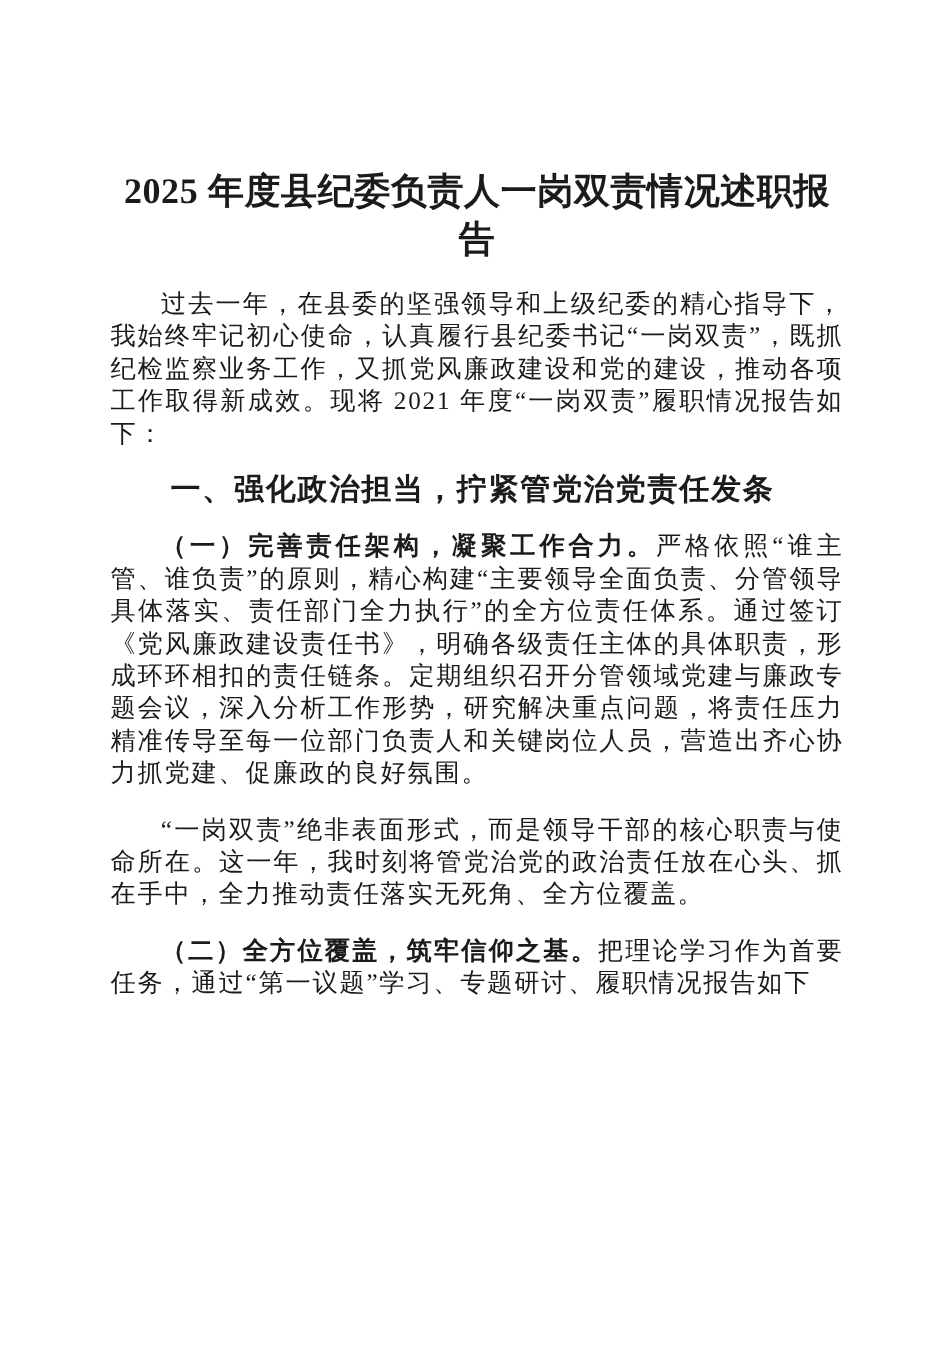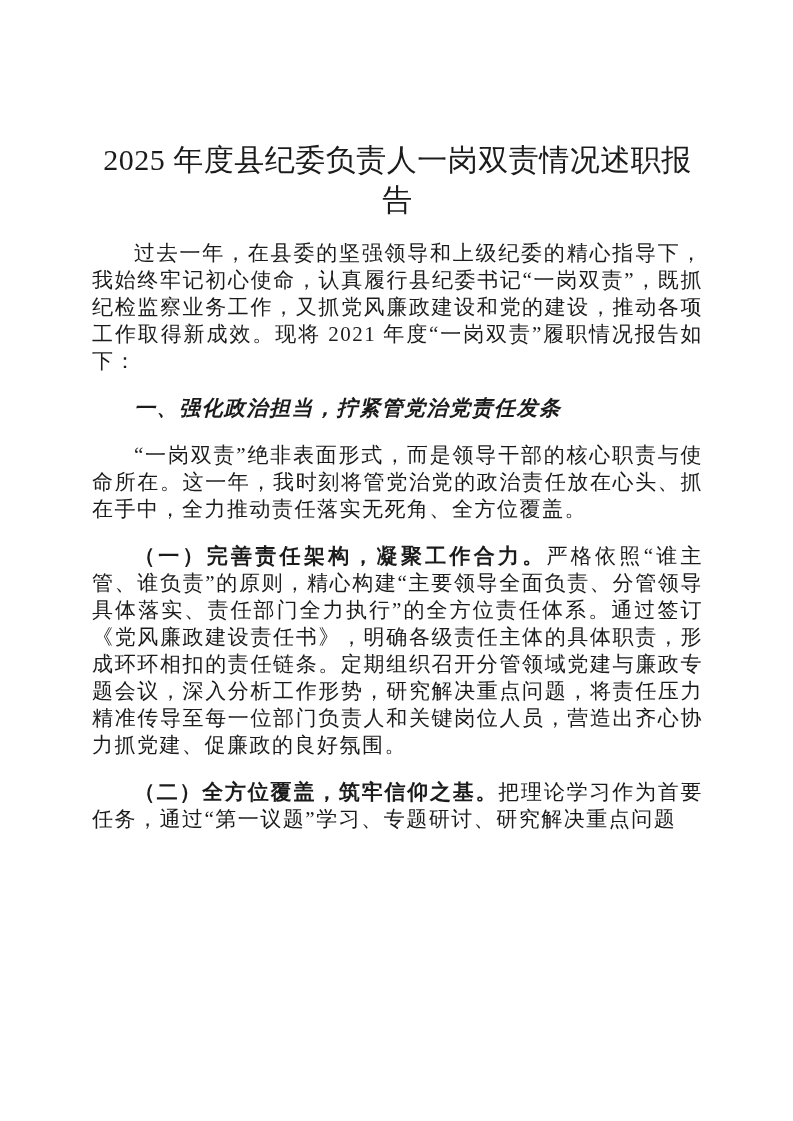--- a/index.html
+++ b/index.html
@@ -15,21 +15,21 @@
     padding: 140px 90px 0 92px;
     background: #ffffff;
     color: #1b1b1b;
     font-family: "Liberation Serif", "DejaVu Serif", serif;
     overflow: hidden;
   }
   .doc-title {
     margin: 0;
     font-size: 30px;
     line-height: 40px;
-    font-weight: 400;
+    font-weight: 700;
     text-align: center;
     letter-spacing: 0.5px;
   }
   .salutation {
     margin: 108px 0 0 0;
     font-size: 21px;
     line-height: 27px;
     letter-spacing: 1.5px;
     text-align: justify;
   }
@@ -37,46 +37,45 @@
     margin: 20px 0;
     font-size: 21px;
     line-height: 27px;
     letter-spacing: 1.5px;
     text-align: justify;
     text-justify: inter-character;
     text-indent: 2em;
   }
   .section-heading {
     margin: 20px 0;
-    font-size: 21px;
+    font-size: 25px;
     line-height: 27px;
     letter-spacing: 1.5px;
     font-weight: 700;
     text-indent: 2em;
-    font-style: italic;
   }
   .lead {
     font-weight: 700;
   }
 </style>
 </head>
 <body>
 
 <div class="page">
 
   <h1 class="doc-title">2025 年度县纪委负责人一岗双责情况述职报告</h1>
 
 
   <p class="para">过去一年，在县委的坚强领导和上级纪委的精心指导下，我始终牢记初心使命，认真履行县纪委书记“一岗双责”，既抓纪检监察业务工作，又抓党风廉政建设和党的建设，推动各项工作取得新成效。现将 2021 年度“一岗双责”履职情况报告如下：</p>
 
   <h2 class="section-heading">一、强化政治担当，拧紧管党治党责任发条</h2>
 
-  <p class="para">“一岗双责”绝非表面形式，而是领导干部的核心职责与使命所在。这一年，我时刻将管党治党的政治责任放在心头、抓在手中，全力推动责任落实无死角、全方位覆盖。</p>
-
   <p class="para">
     <span class="lead">（一）完善责任架构，凝聚工作合力。</span><span>严格依照“谁主管、谁负责”的原则，精心构建“主要领导全面负责、分管领导具体落实、责任部门全力执行”的全方位责任体系。通过签订《党风廉政建设责任书》，明确各级责任主体的具体职责，形成环环相扣的责任链条。定期组织召开分管领域党建与廉政专题会议，深入分析工作形势，研究解决重点问题，将责任压力精准传导至每一位部门负责人和关键岗位人员，营造出齐心协力抓党建、促廉政的良好氛围。</span>
   </p>
 
+  <p class="para">“一岗双责”绝非表面形式，而是领导干部的核心职责与使命所在。这一年，我时刻将管党治党的政治责任放在心头、抓在手中，全力推动责任落实无死角、全方位覆盖。</p>
+
   <p class="para">
-    <span class="lead">（二）全方位覆盖，筑牢信仰之基。</span><span>把理论学习作为首要任务，通过“第一议题”学习、专题研讨、研究解决重点问题</span>
+    <span class="lead">（二）全方位覆盖，筑牢信仰之基。</span><span>把理论学习作为首要任务，通过“第一议题”学习、专题研讨、履职情况报告如下</span>
   </p>
 
 </div>
 
 </body></html>

